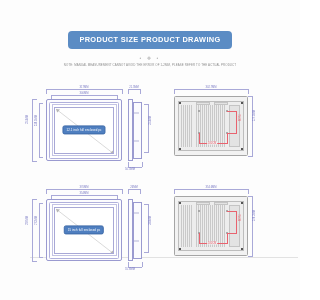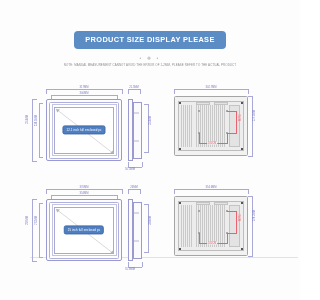--- a/index.html
+++ b/index.html
@@ -97,21 +97,21 @@
   .vlabel{position:absolute;color:#e8636f;font-size:2.7px;white-space:nowrap;transform:translate(-50%,-50%);background:#f2f2f2;padding:0 .5px;}
   .vlabel-v{position:absolute;color:#e8636f;font-size:2.7px;white-space:nowrap;writing-mode:vertical-rl;}
   .corner{position:absolute;width:2.4px;height:2.4px;background:#555;}
 </style>
 </head>
 <body>
 
 <div class="page">
 
   <div class="header">
-    <span class="title-badge">PRODUCT SIZE DISPLAY PLEASE</span>
+    <span class="title-badge">PRODUCT SIZE PRODUCT DRAWING</span>
   </div>
   <div class="deco">• ❖ •</div>
   <div class="note">NOTE: MANUAL MEASUREMENT CANNOT AVOID THE ERROR OF 1-2MM, PLEASE REFER TO THE ACTUAL PRODUCT</div>
 
   <div class="sheet">
 
     <div class="divider"></div>
 
     <div class="row row-a">
 

